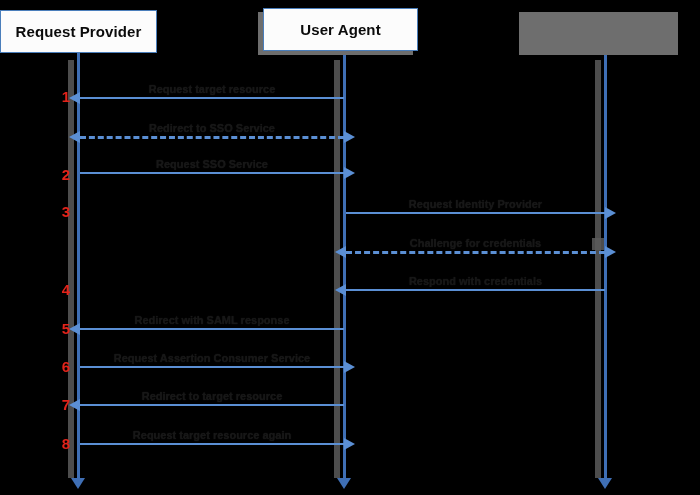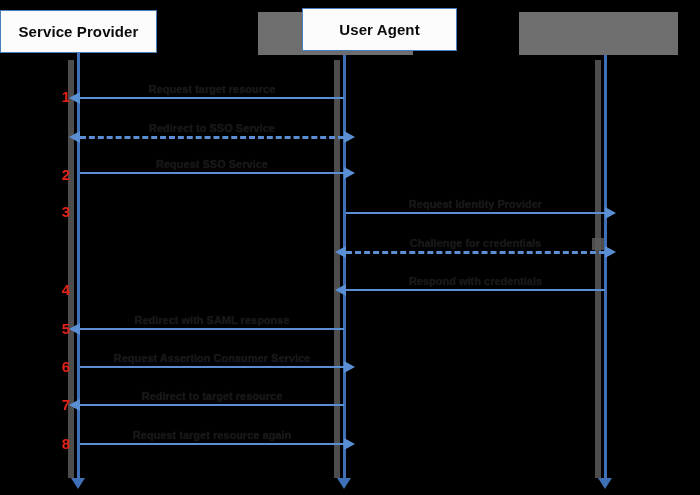--- a/index.html
+++ b/index.html
@@ -164,24 +164,24 @@
       <div class="line" style="left: 80px; width: 264px;"></div>
       <div class="arrowhead left" style="left: 69px;"></div>
     </div>
     <div class="msg-label" style="left: 80px; width: 264px; top: 390px;">Redirect to target resource</div>
     <div class="msg" style="left: 0px; top: 443px; width: 700px;">
       <div class="line" style="left: 80px; width: 264px;"></div>
       <div class="arrowhead right" style="left: 344px;"></div>
     </div>
     <div class="msg-label" style="left: 80px; width: 264px; top: 429px;">Request target resource again</div>
     <div class="actor-box" style="left: 0px; top: 10px; width: 157px; height: 43px;">
-      <span>Service Provider</span>
+      <span>Request Provider</span>
     </div>
     <div class="actor-shadow" style="left: 258px; top: 12px; width: 155px; height: 43px;"></div>
-    <div class="actor-box" style="left: 263px; top: 8px; width: 155px; height: 43px; margin-left: 39px;">
+    <div class="actor-box" style="left: 263px; top: 8px; width: 155px; height: 43px;">
       <span>User Agent</span>
     </div>
     <div class="actor-shadow" style="left: 519px; top: 12px; width: 159px; height: 43px;"></div>
     <div class="step" style="left: 58px; top: 88px;">1</div>
     <div class="step" style="left: 58px; top: 166px;">2</div>
     <div class="step" style="left: 58px; top: 203px;">3</div>
     <div class="step" style="left: 58px; top: 281px;">4</div>
     <div class="step" style="left: 58px; top: 320px;">5</div>
     <div class="step" style="left: 58px; top: 358px;">6</div>
     <div class="step" style="left: 58px; top: 396px;">7</div>

